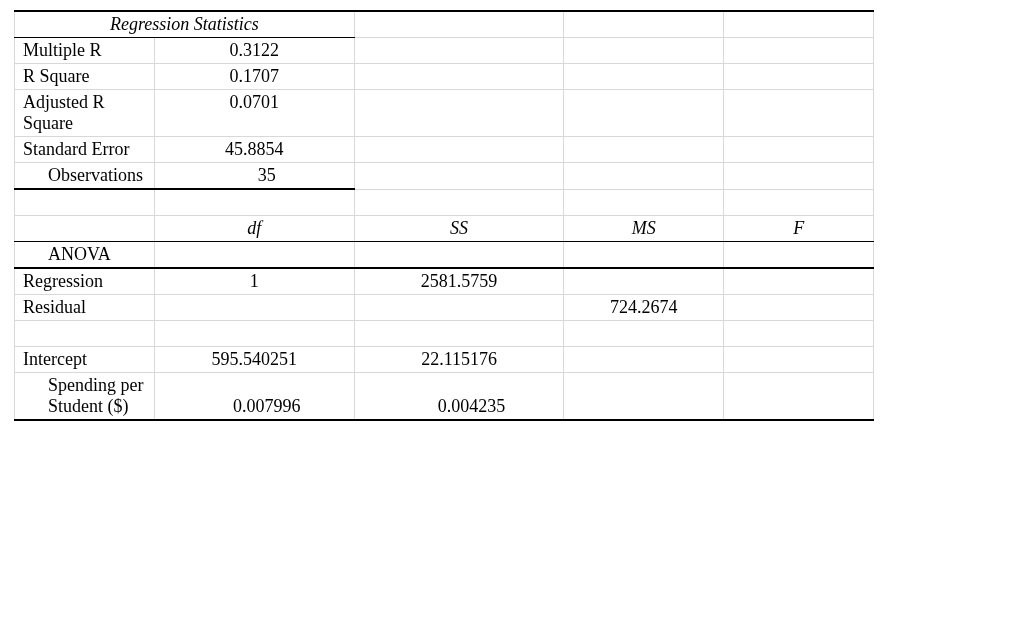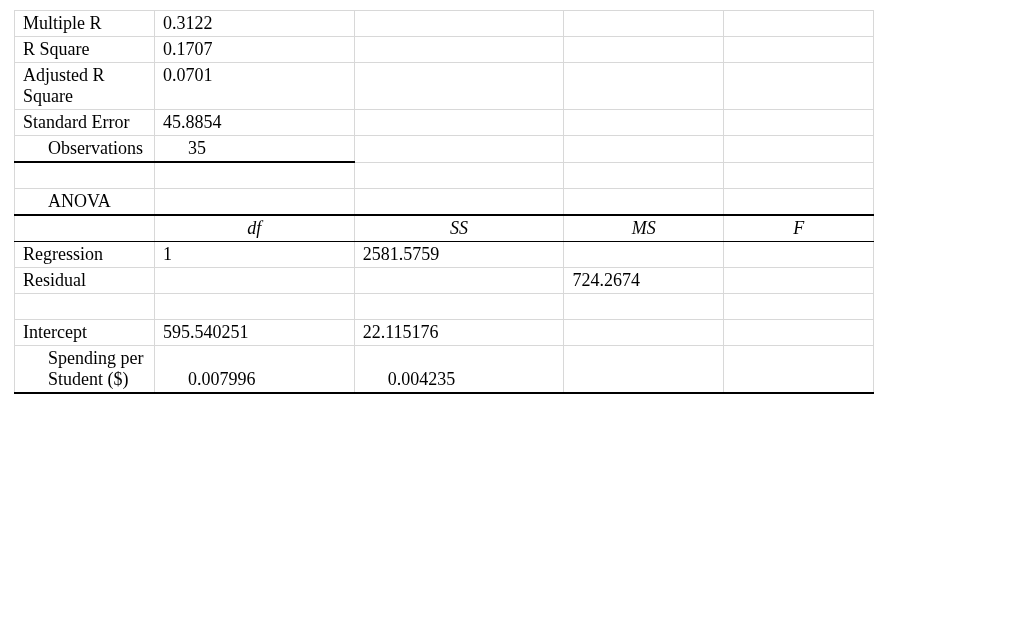--- a/index.html
+++ b/index.html
@@ -26,21 +26,21 @@
       vertical-align: top;
       text-align: left;
       border: 1px solid #d8d8d8;
       font-weight: normal;
     }
     .col-a { width: 140px; }
     .col-b { width: 200px; }
     .col-c { width: 210px; }
     .col-d { width: 160px; }
     .col-e { width: 150px; }
-    .right { text-align: left; }
+    .right { text-align: center; }
     .center { text-align: center; }
     .italic { font-style: italic; }
 
     
     .bt2 { border-top: 2px solid #000 !important; }
     .bb2 { border-bottom: 2px solid #000 !important; padding-left: 33px; }
     .bb1 { border-bottom: 1px solid #000 !important; }
   </style>
 </head>
 <body>
@@ -49,20 +49,26 @@
 <table>
   <colgroup>
     <col class="col-a">
         <col class="col-b">
         <col class="col-c">
         <col class="col-d">
         <col class="col-e">
   </colgroup>
 
   <tbody>
+        <tr>
+    <td colspan="2" class="center italic bt2 bb1">Regression Statistics</td>
+    <td class="bt2"></td>
+          <td class="bt2"></td>
+          <td class="bt2"></td>
+  </tr>
 
   <tr>
     <td>Multiple R</td>
     <td class="right">0.3122</td>
     <td></td>
           <td></td>
           <td></td>
   </tr>
   <tr>
     <td>R Square</td>
@@ -95,33 +101,33 @@
 
   <tr>
           <td>&nbsp;</td>
           <td></td>
           <td></td>
           <td></td>
           <td></td>
         </tr>
 
   <tr>
+    <td class="bb1"></td>
+    <td class="center italic bb1">df</td>
+    <td class="center italic bb1">SS</td>
+    <td class="center italic bb1">MS</td>
+    <td class="center italic bb1">F</td>
+  </tr>
+
+  <tr>
     <td class="bb2">ANOVA</td>
     <td class="bb2"></td>
           <td class="bb2"></td>
           <td class="bb2"></td>
           <td class="bb2"></td>
-  </tr>
-
-  <tr>
-    <td class="bb1"></td>
-    <td class="center italic bb1">df</td>
-    <td class="center italic bb1">SS</td>
-    <td class="center italic bb1">MS</td>
-    <td class="center italic bb1">F</td>
   </tr>
 
   <tr>
     <td>Regression</td>
     <td class="right">1</td>
     <td class="right">2581.5759</td>
     <td class="right"></td>
     <td class="right"></td>
   </tr>
   <tr>

